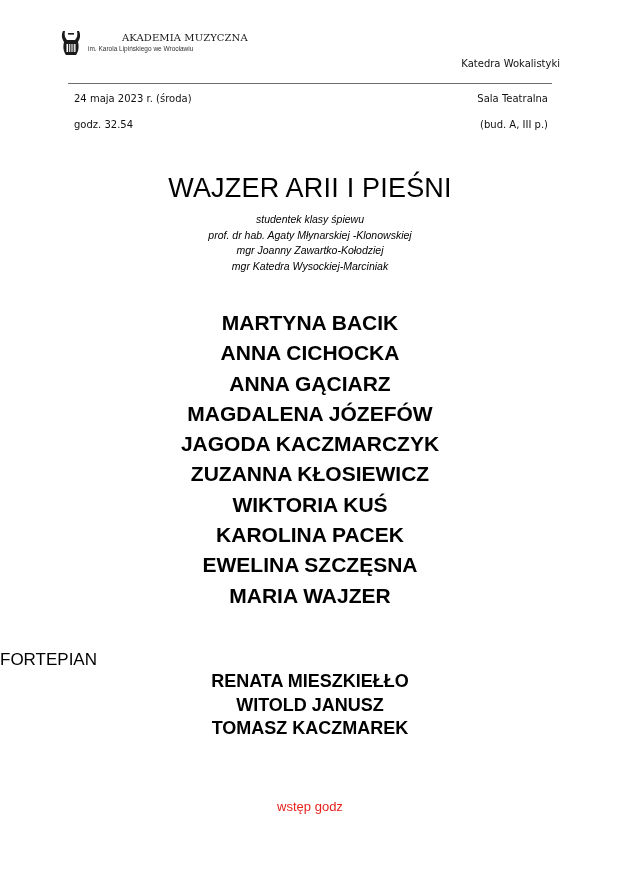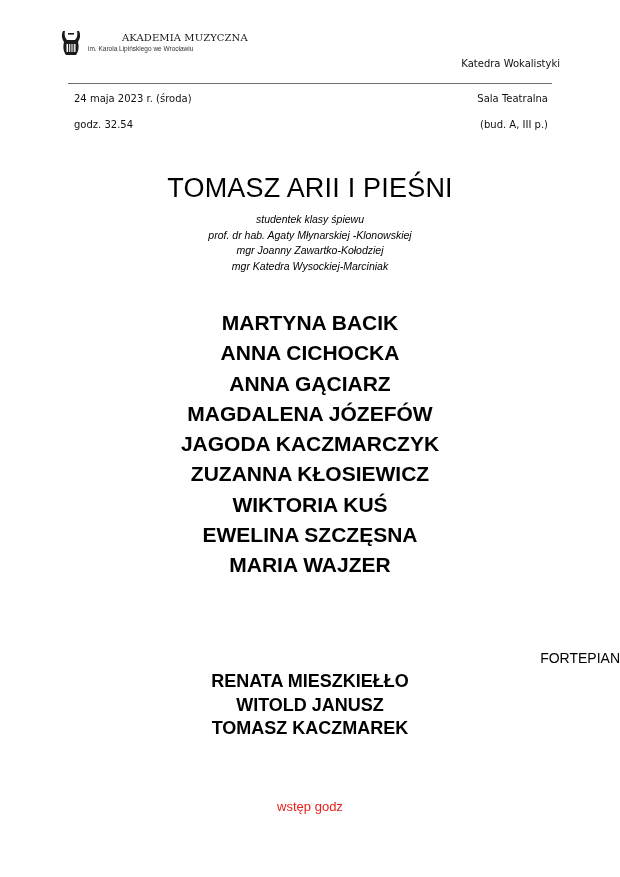--- a/index.html
+++ b/index.html
@@ -22,21 +22,21 @@
     .building { right: 72px; top: 119px; }
 
     .title { position: absolute; left: 0; width: 620px; top: 173px; text-align: center; font-size: 27px; font-weight: normal; letter-spacing: 0.2px; }
 
     .subtitle { position: absolute; left: 0; width: 620px; top: 212px; text-align: center; font-style: italic; font-size: 10.5px; line-height: 15.5px; }
     .subtitle span { display: block; }
 
     .performers { position: absolute; left: 0; width: 620px; top: 308px; text-align: center; }
     .performers span { display: block; font-weight: bold; font-size: 21px; line-height: 30.3px; }
 
-    .piano-label { position: absolute; left: 0; width: 620px; top: 650px; text-align: right; font-size: 14px; }
+    .piano-label { position: absolute; left: 0; width: 620px; top: 650px; text-align: left; font-size: 17px; }
     .pianists { position: absolute; left: 0; width: 620px; top: 670px; text-align: center; }
     .pianists span { display: block; font-weight: bold; font-size: 18px; line-height: 23.5px; }
 
     .admission { position: absolute; left: 0; width: 620px; top: 799px; text-align: center; font-size: 13px; }
   </style>
 </head>
 <body>
 
 <div class="logo">
   <svg class="logo-icon" viewBox="0 0 22 28">
@@ -55,37 +55,38 @@
 </div>
 
 <div class="dept">Katedra Wokalistyki</div>
 <div class="rule"></div>
 
 <div class="meta date">24 maja 2023 r. (środa)</div>
 <div class="meta time">godz. 32.54</div>
 <div class="meta hall">Sala Teatralna</div>
 <div class="meta building">(bud. A, III p.)</div>
 
-<h1 class="title">TOMASZ ARII I PIEŚNI</h1>
+<h1 class="title">WAJZER ARII I PIEŚNI</h1>
 
 <div class="subtitle">
   <span>studentek klasy śpiewu</span>
   <span>prof. dr hab. Agaty Młynarskiej -Klonowskiej</span>
   <span>mgr Joanny Zawartko-Kołodziej</span>
   <span>mgr Katedra Wysockiej-Marciniak</span>
 </div>
 
 <div class="performers">
   <span>MARTYNA BACIK</span>
   <span>ANNA CICHOCKA</span>
   <span>ANNA GĄCIARZ</span>
   <span>MAGDALENA JÓZEFÓW</span>
   <span>JAGODA KACZMARCZYK</span>
   <span>ZUZANNA KŁOSIEWICZ</span>
   <span>WIKTORIA KUŚ</span>
+  <span>KAROLINA PACEK</span>
   <span>EWELINA SZCZĘSNA</span>
   <span>MARIA WAJZER</span>
 </div>
 
 <div class="piano-label">FORTEPIAN</div>
 <div class="pianists">
   <span>RENATA MIESZKIEŁŁO</span>
   <span>WITOLD JANUSZ</span>
   <span>TOMASZ KACZMAREK</span>
 </div>

